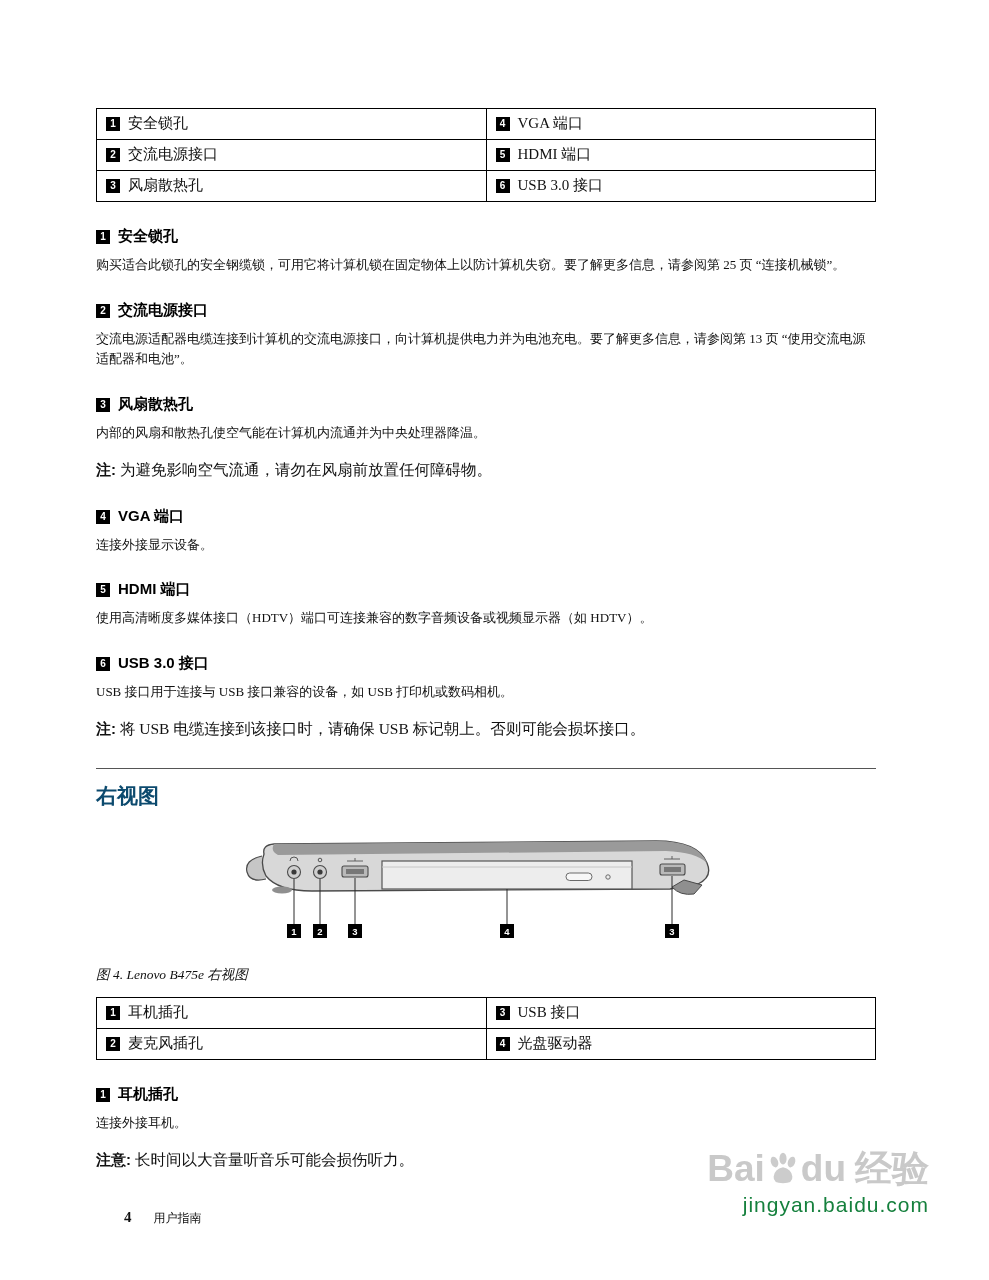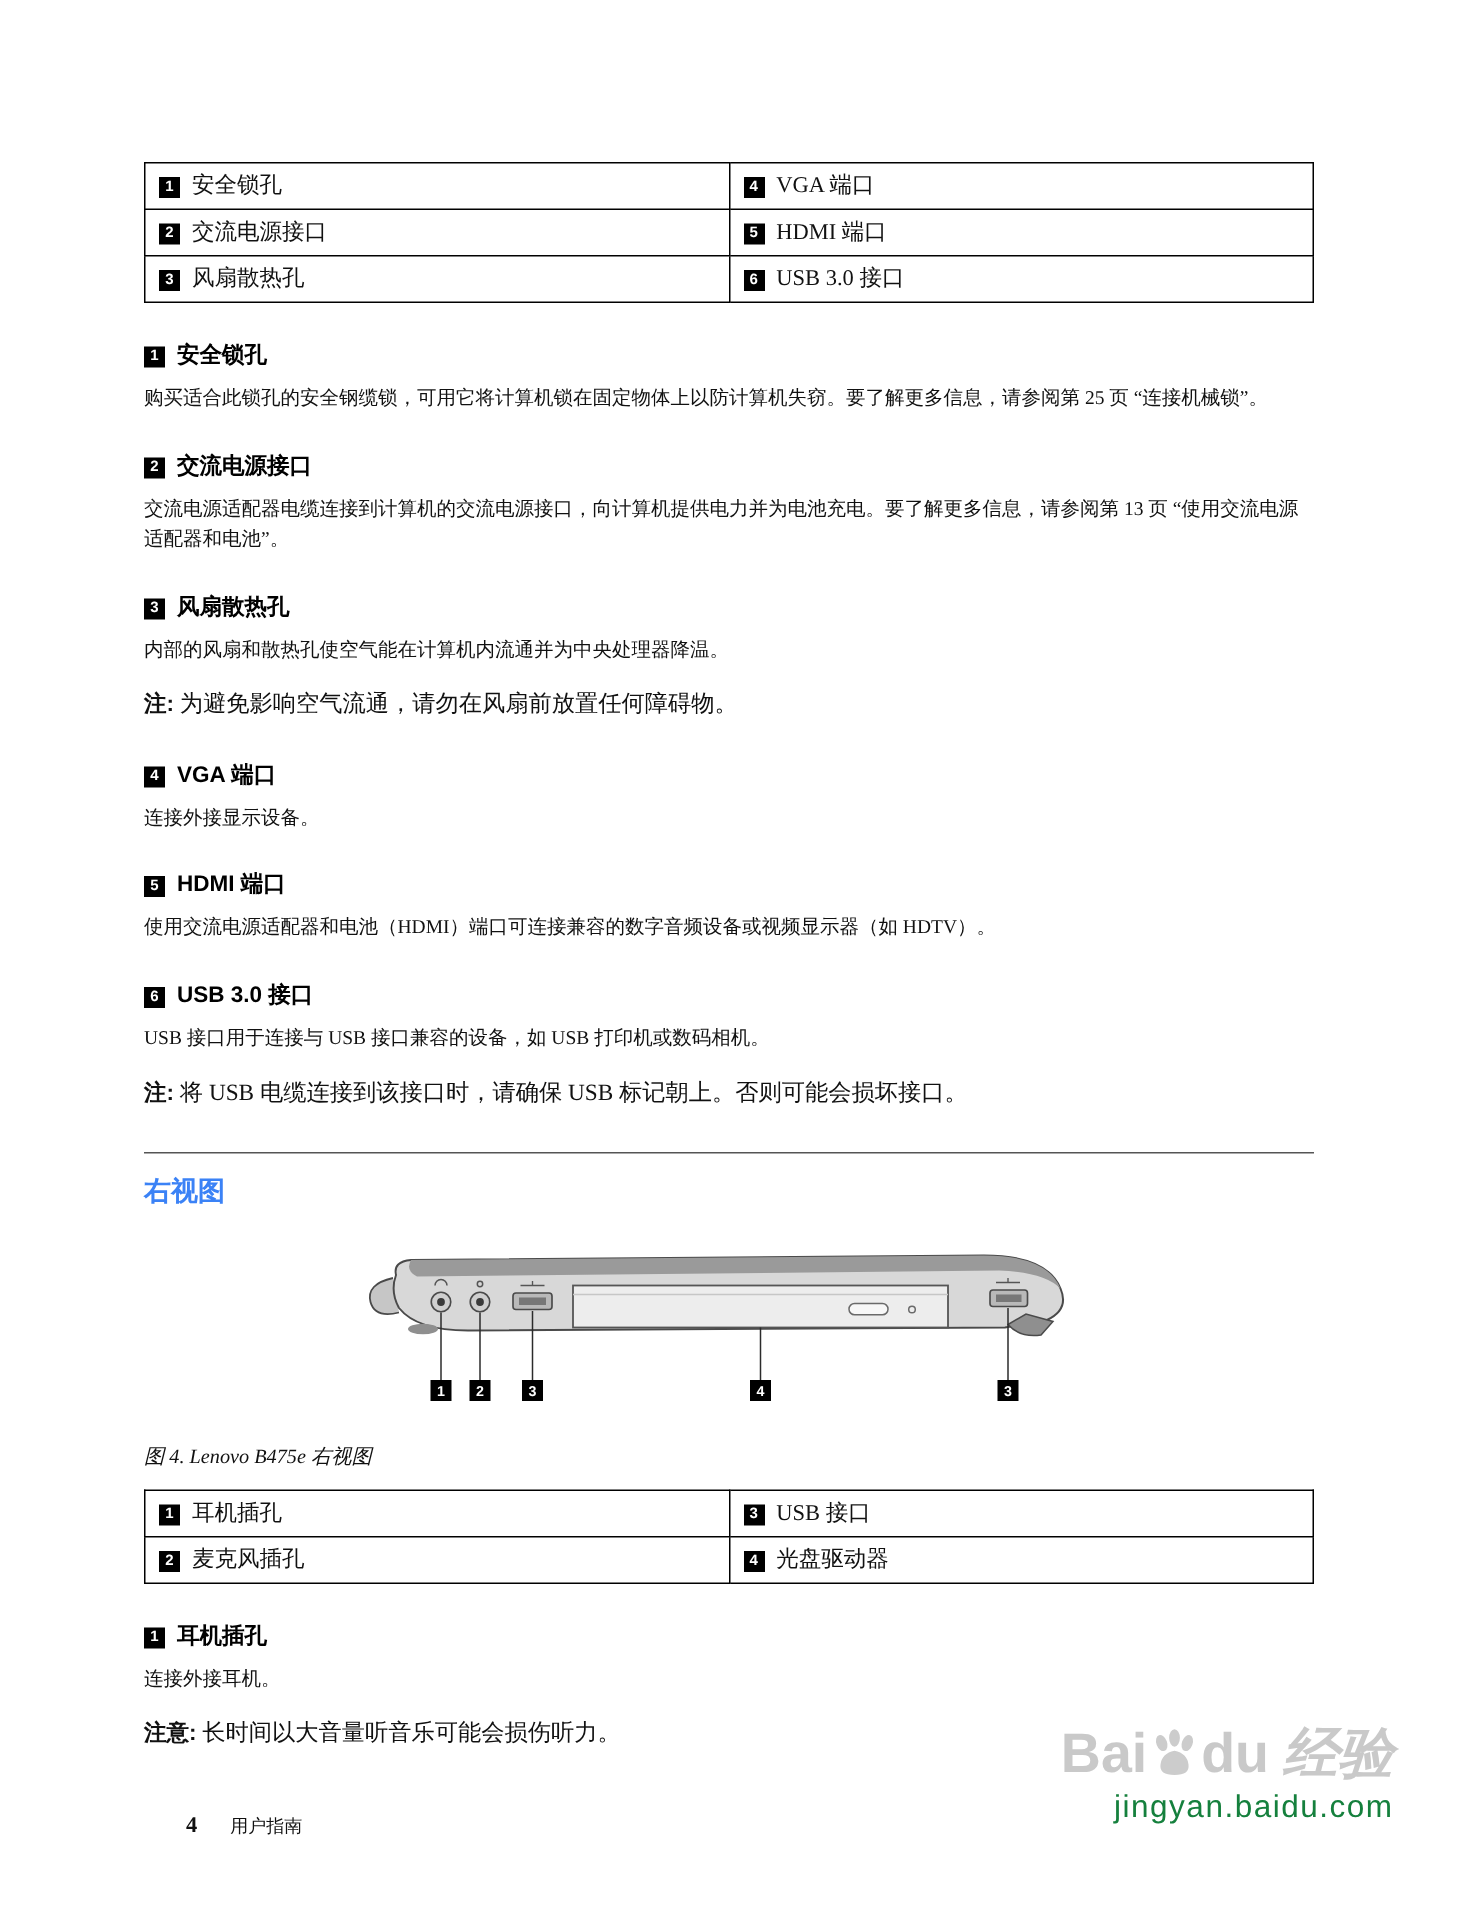--- a/index.html
+++ b/index.html
@@ -33,41 +33,41 @@
   .bodyp { margin-top:9px; font-size:13px; line-height:1.58; }
   .note  { margin-top:15px; font-size:15.5px; line-height:1.5; }
   .notelbl {
     font-weight:bold; font-size:15px;
     font-family:"Liberation Sans","DejaVu Sans",sans-serif;
   }
 
   .divider { margin-top:27px; border-top:1px solid #555; }
   .h2 {
     margin-top:13px; font-family:"Liberation Sans","DejaVu Sans",sans-serif;
-    font-size:18px; font-weight:bold; color:#3b82f6;
+    font-size:21px; font-weight:bold; color:#0c4a6e;
   }
 
   .figure { margin-top:22px; padding-left:140px; height:126px; }
   .ct {
     fill:#fff; font-family:"Liberation Sans","DejaVu Sans",sans-serif;
     font-size:9.5px; font-weight:bold; text-anchor:middle;
   }
   .caption { margin-top:8px; font-size:13.5px; font-style:italic; }
 
   .footer { position:absolute; left:96px; top:1208px;margin-left:28px; }
   .pgnum { font-weight:bold; font-size:15px; }
   .pglbl { font-size:12px; margin-left:22px; }
 
   .watermark { position:absolute; right:60px; top:1150px; text-align:right; }
   .wm-logo {
     display:flex; align-items:flex-end; justify-content:flex-end;
     font-family:"Liberation Sans","DejaVu Sans",sans-serif;
     font-weight:bold; font-size:37px; color:#c9c9c9; line-height:1;
   }
-  .wm-cn { margin-left:9px;font-style:italic; }
+  .wm-cn { margin-left:9px; }
   .paw { margin:0 1px 2px; }
   .wm-url {
     font-family:"Liberation Sans","DejaVu Sans",sans-serif;
     font-size:21px; color:#15803d; margin-top:6px; letter-spacing:1px;
   }
 </style>
 </head>
 <body>
 
 <div class="page">
@@ -97,21 +97,21 @@
     <p class="bodyp">交流电源适配器电缆连接到计算机的交流电源接口，向计算机提供电力并为电池充电。要了解更多信息，请参阅第 13 页 “使用交流电源适配器和电池”。</p>
 
     <h3 class="sech"><span class="nb">3</span><span>风扇散热孔</span></h3>
     <p class="bodyp">内部的风扇和散热孔使空气能在计算机内流通并为中央处理器降温。</p>
     <p class="note"><span class="notelbl">注:</span> <span>为避免影响空气流通，请勿在风扇前放置任何障碍物。</span></p>
 
     <h3 class="sech"><span class="nb">4</span><span>VGA 端口</span></h3>
     <p class="bodyp">连接外接显示设备。</p>
 
     <h3 class="sech"><span class="nb">5</span><span>HDMI 端口</span></h3>
-    <p class="bodyp">使用交流电源适配器和电池（HDMI）端口可连接兼容的数字音频设备或视频显示器（如 HDTV）。</p>
+    <p class="bodyp">使用高清晰度多媒体接口（HDTV）端口可连接兼容的数字音频设备或视频显示器（如 HDTV）。</p>
 
     <h3 class="sech"><span class="nb">6</span><span>USB 3.0 接口</span></h3>
     <p class="bodyp">USB 接口用于连接与 USB 接口兼容的设备，如 USB 打印机或数码相机。</p>
     <p class="note"><span class="notelbl">注:</span> <span>将 USB 电缆连接到该接口时，请确保 USB 标记朝上。否则可能会损坏接口。</span></p>
 
     <div class="divider"></div>
     <h2 class="h2">右视图</h2>
 
     <div class="figure">
       <svg width="480" height="122" viewBox="0 0 480 122">

